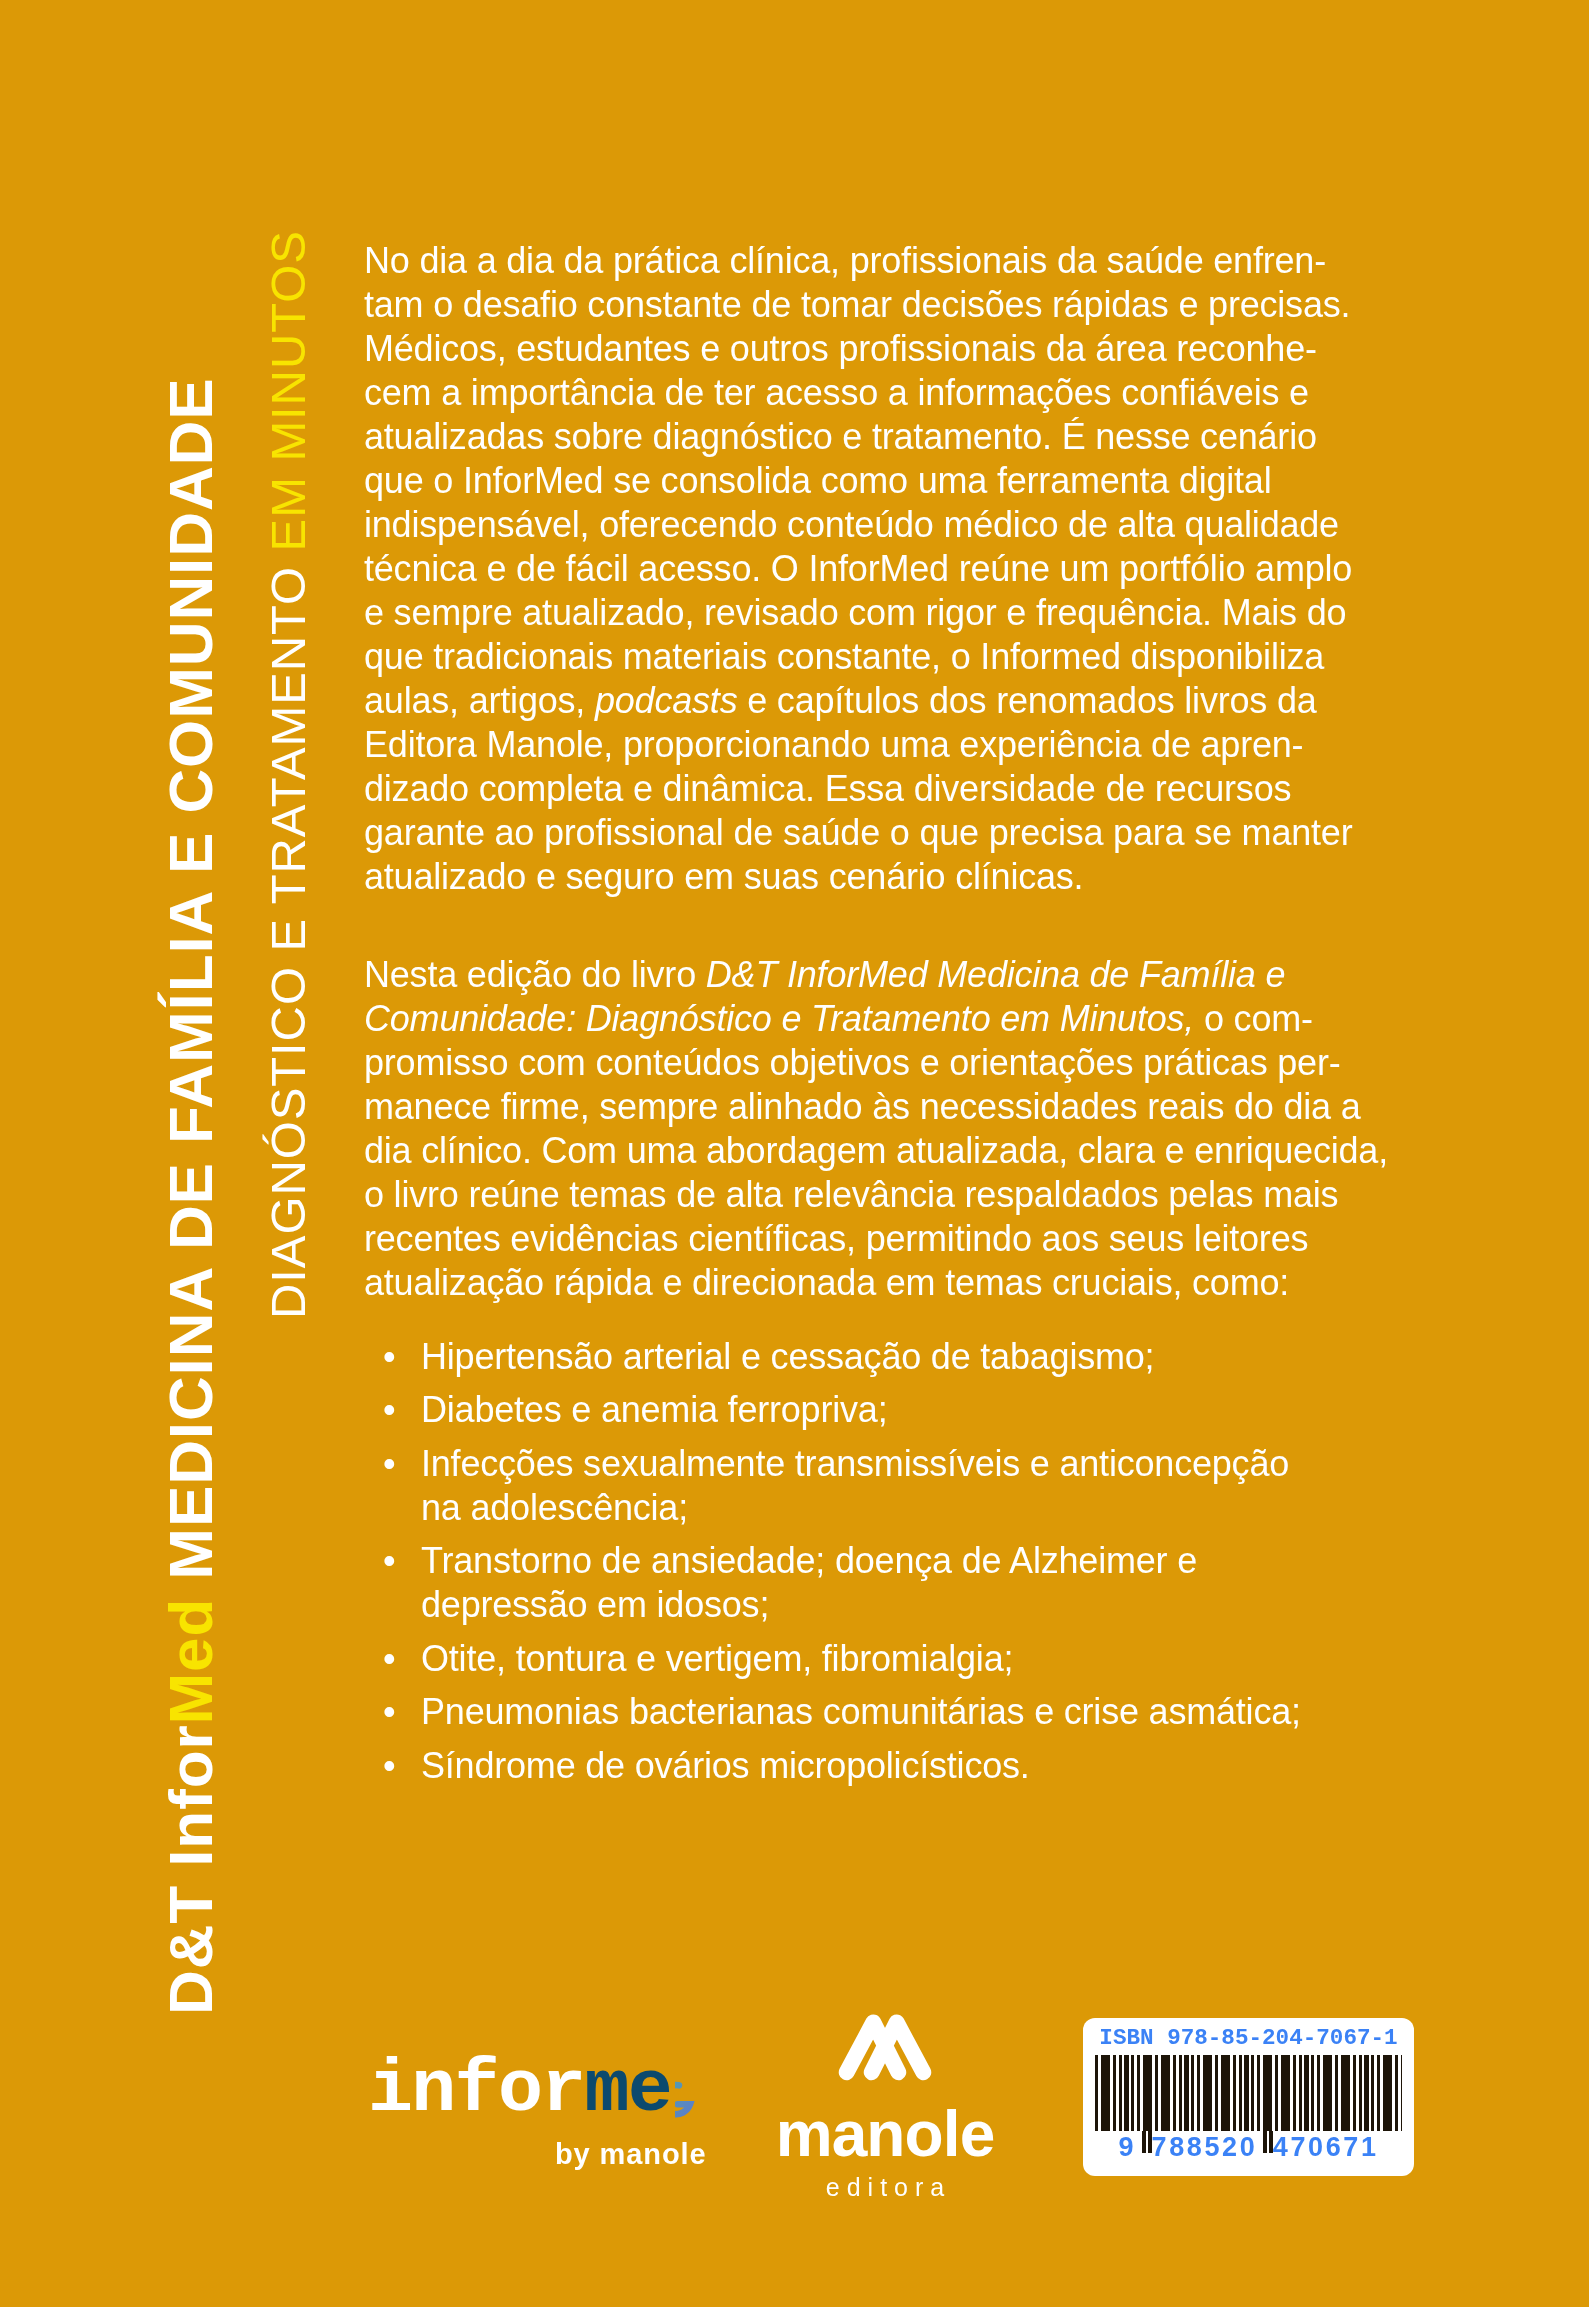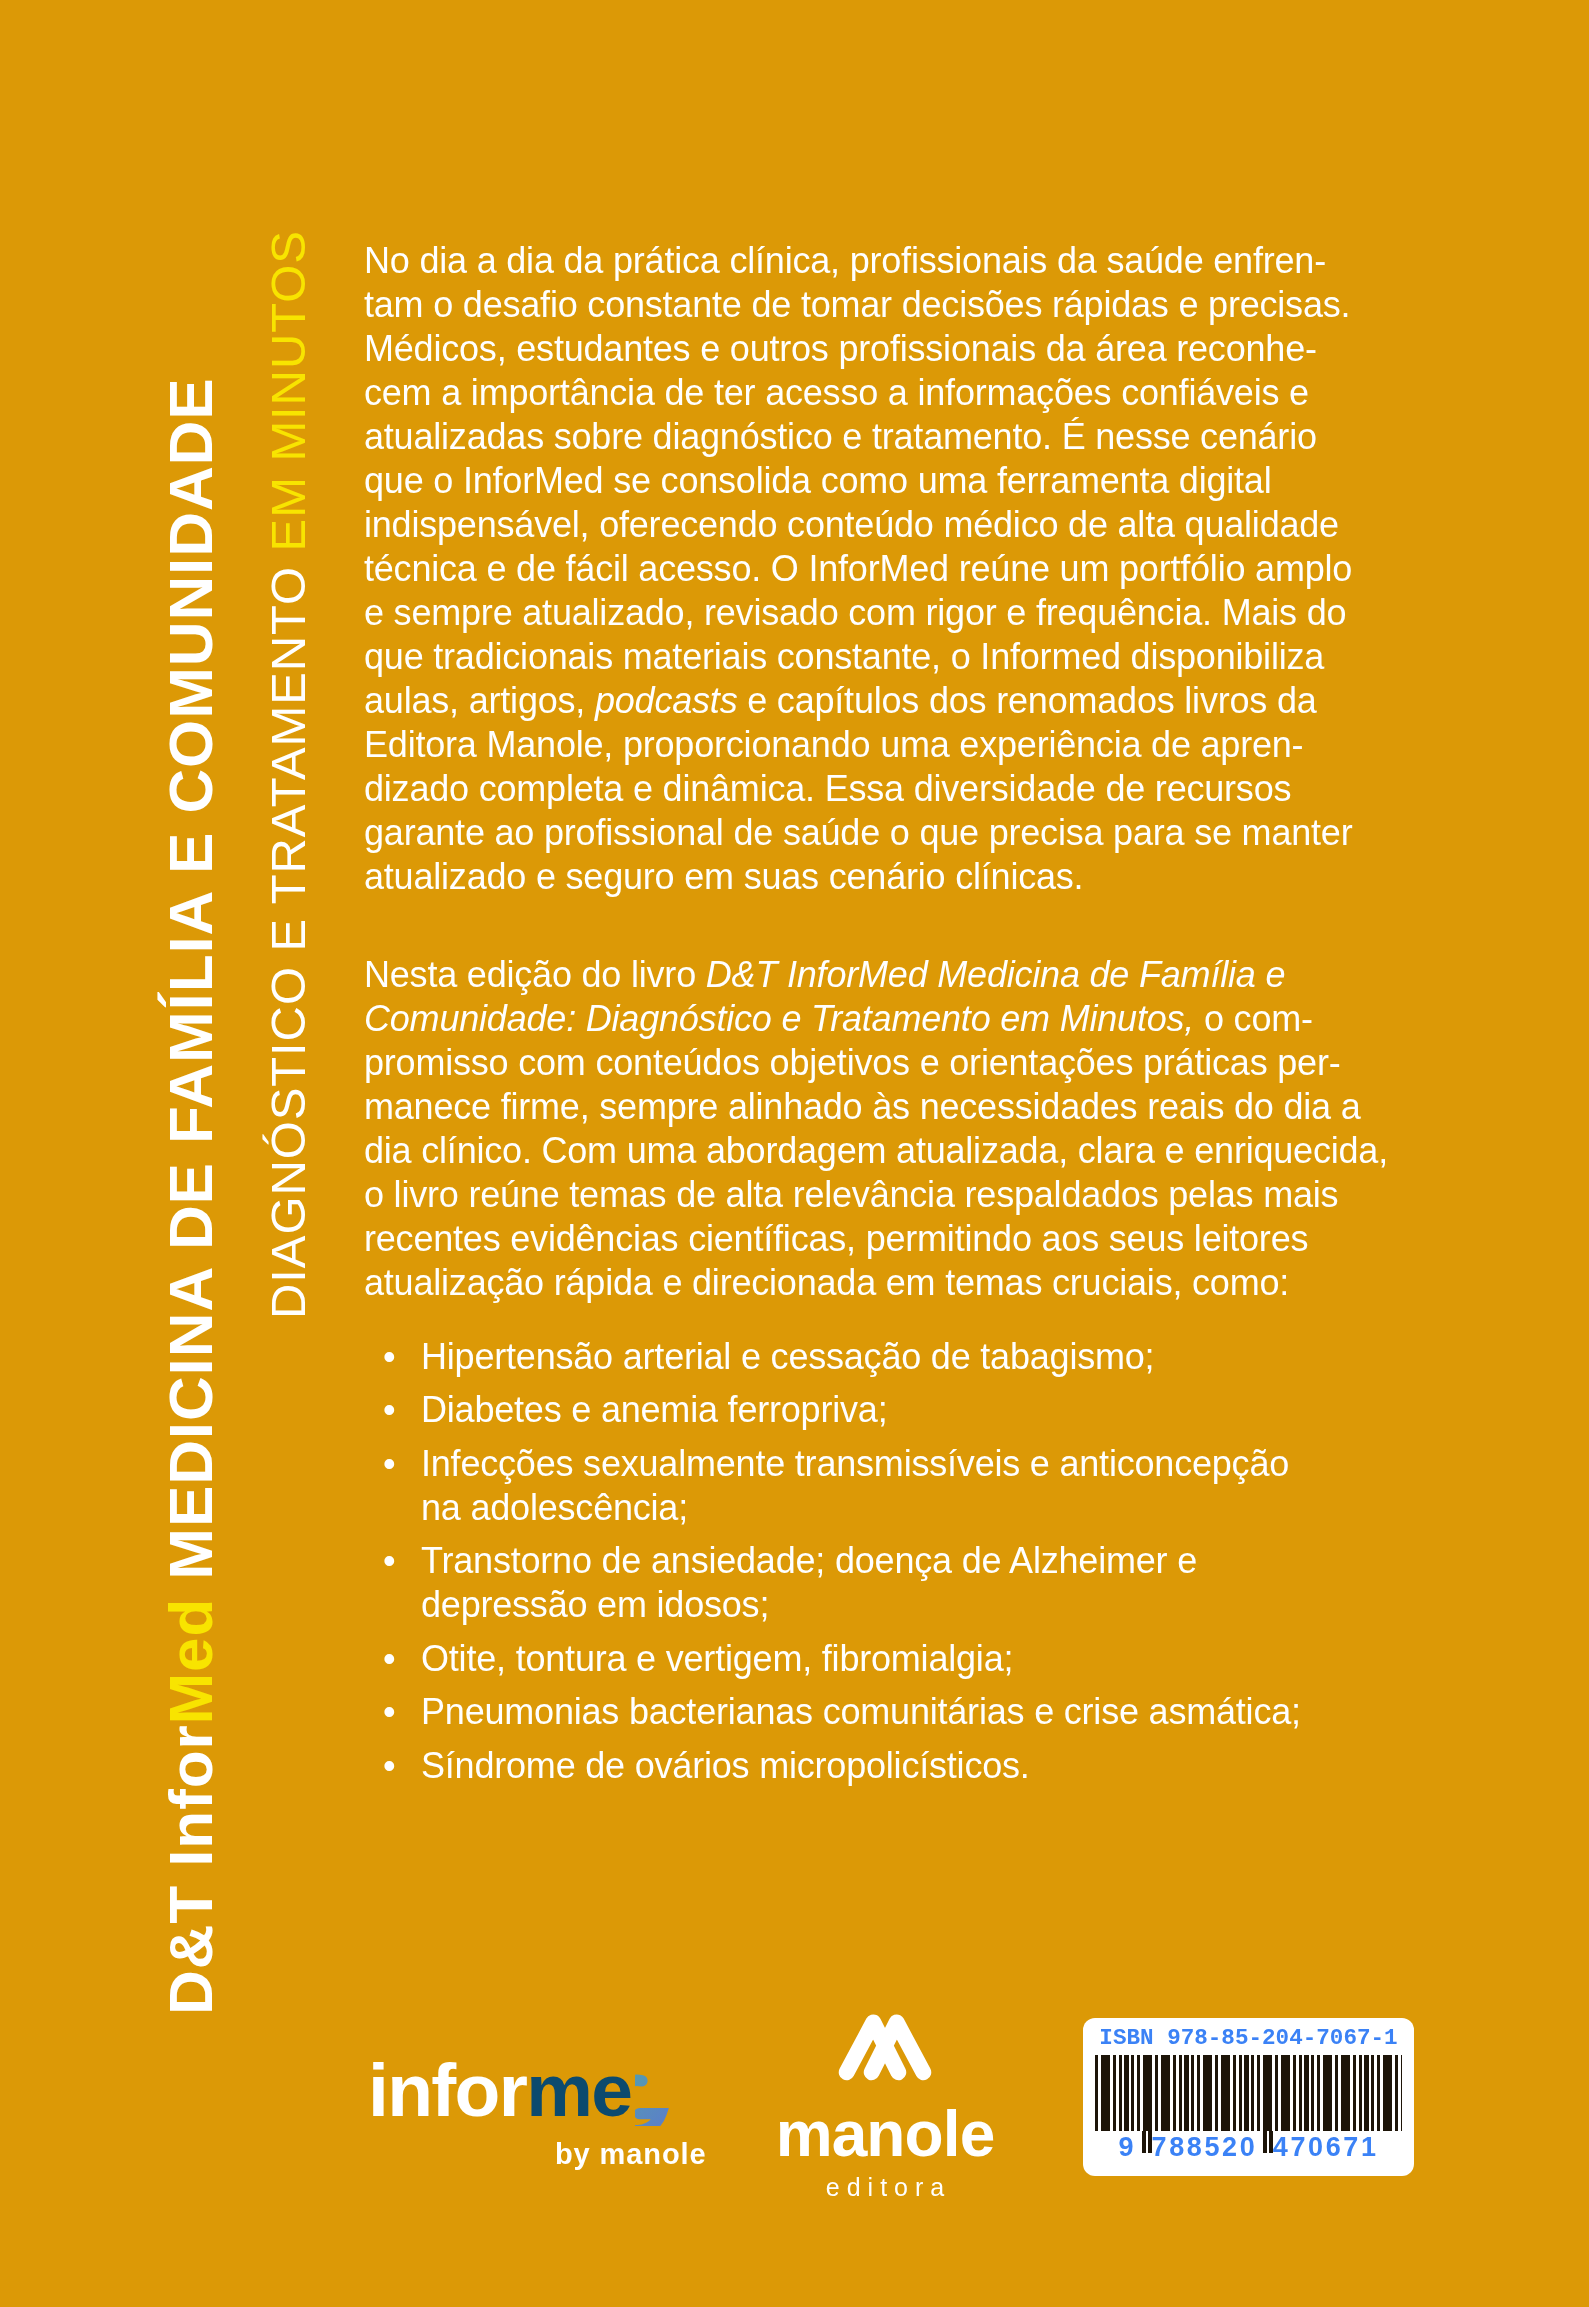--- a/index.html
+++ b/index.html
@@ -16,21 +16,21 @@
   
   .body-col{position:absolute;left:364px;top:239px;width:1112px;font-size:36px;line-height:44px;letter-spacing:-0.2px;}
   .line{white-space:nowrap;}
   .it{font-style:italic;}
   .para2{margin-top:54px;}
   .bullets{margin-top:29.5px;padding-left:19px;}
   .bullet-item{display:flex;margin-bottom:9.5px;}
   .dot{flex:0 0 38px;}
   
   .informed{position:absolute;left:368px;top:2053px;width:342px;}
-  .informed-word{font-size:75px;font-weight:700;letter-spacing:-1.7px;line-height:1;display:flex;align-items:flex-end;}
+  .informed-word{font-size:75px;font-weight:700;letter-spacing:-1.7px;line-height:1;display:flex;align-items:flex-end;font-family:Liberation Mono, monospace;}
   .inf-green{color:#0c4a6e;}
   .informed-word svg{margin-left:3.5px;margin-bottom:1.7px;}
   .by-manole{margin-top:10.4px;text-align:right;font-size:29px;font-weight:700;letter-spacing:0.9px;padding-right:3.5px;}
   
   .manole{position:absolute;left:755px;top:2009px;width:260px;text-align:center;}
   .manole svg{display:block;margin:0 auto;}
   .manole-word{font-size:64px;font-weight:700;letter-spacing:-0.9px;line-height:1;margin-top:18px;}
   .editora{font-size:25px;font-weight:400;letter-spacing:7px;padding-left:7px;margin-top:7px;}
   
   .isbn{position:absolute;left:1083px;top:2018px;width:331px;height:158px;background:#fff;border-radius:12px;color:#3b82f6;overflow:hidden;}

